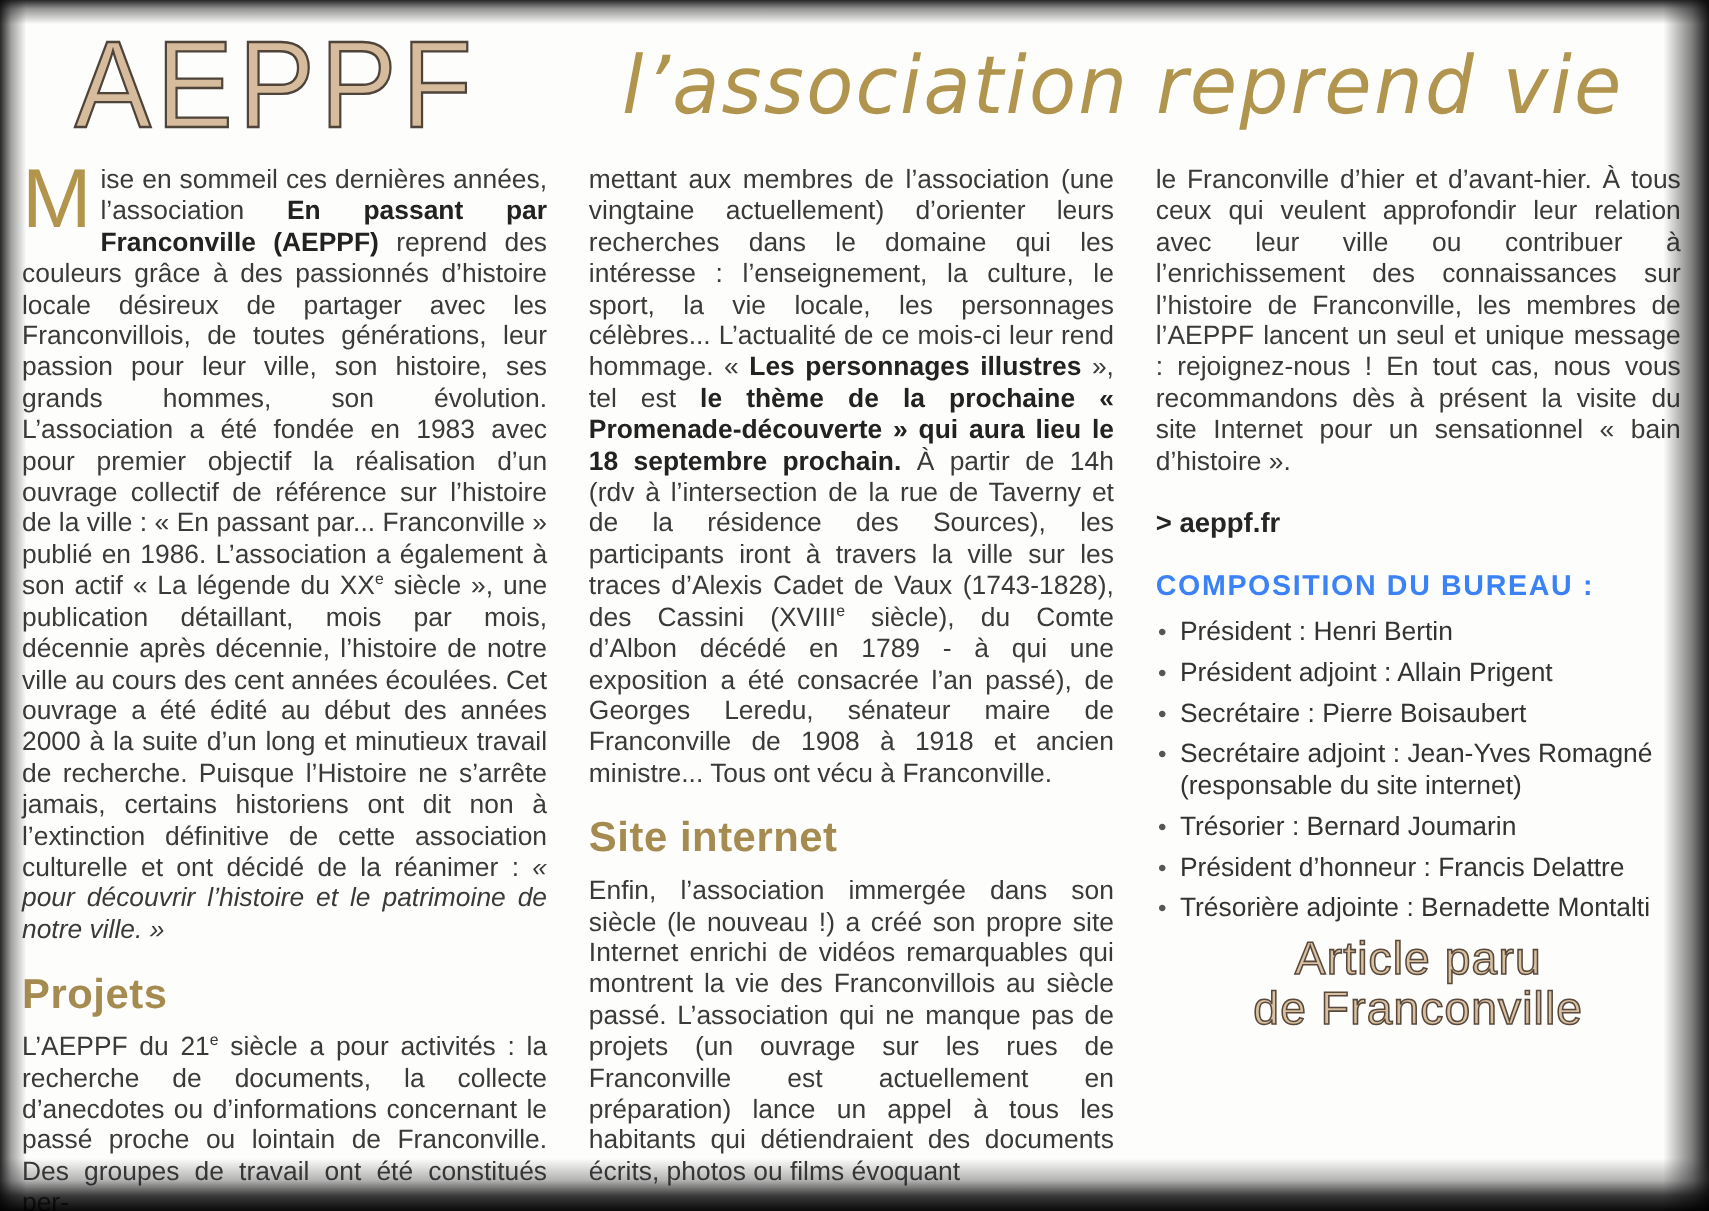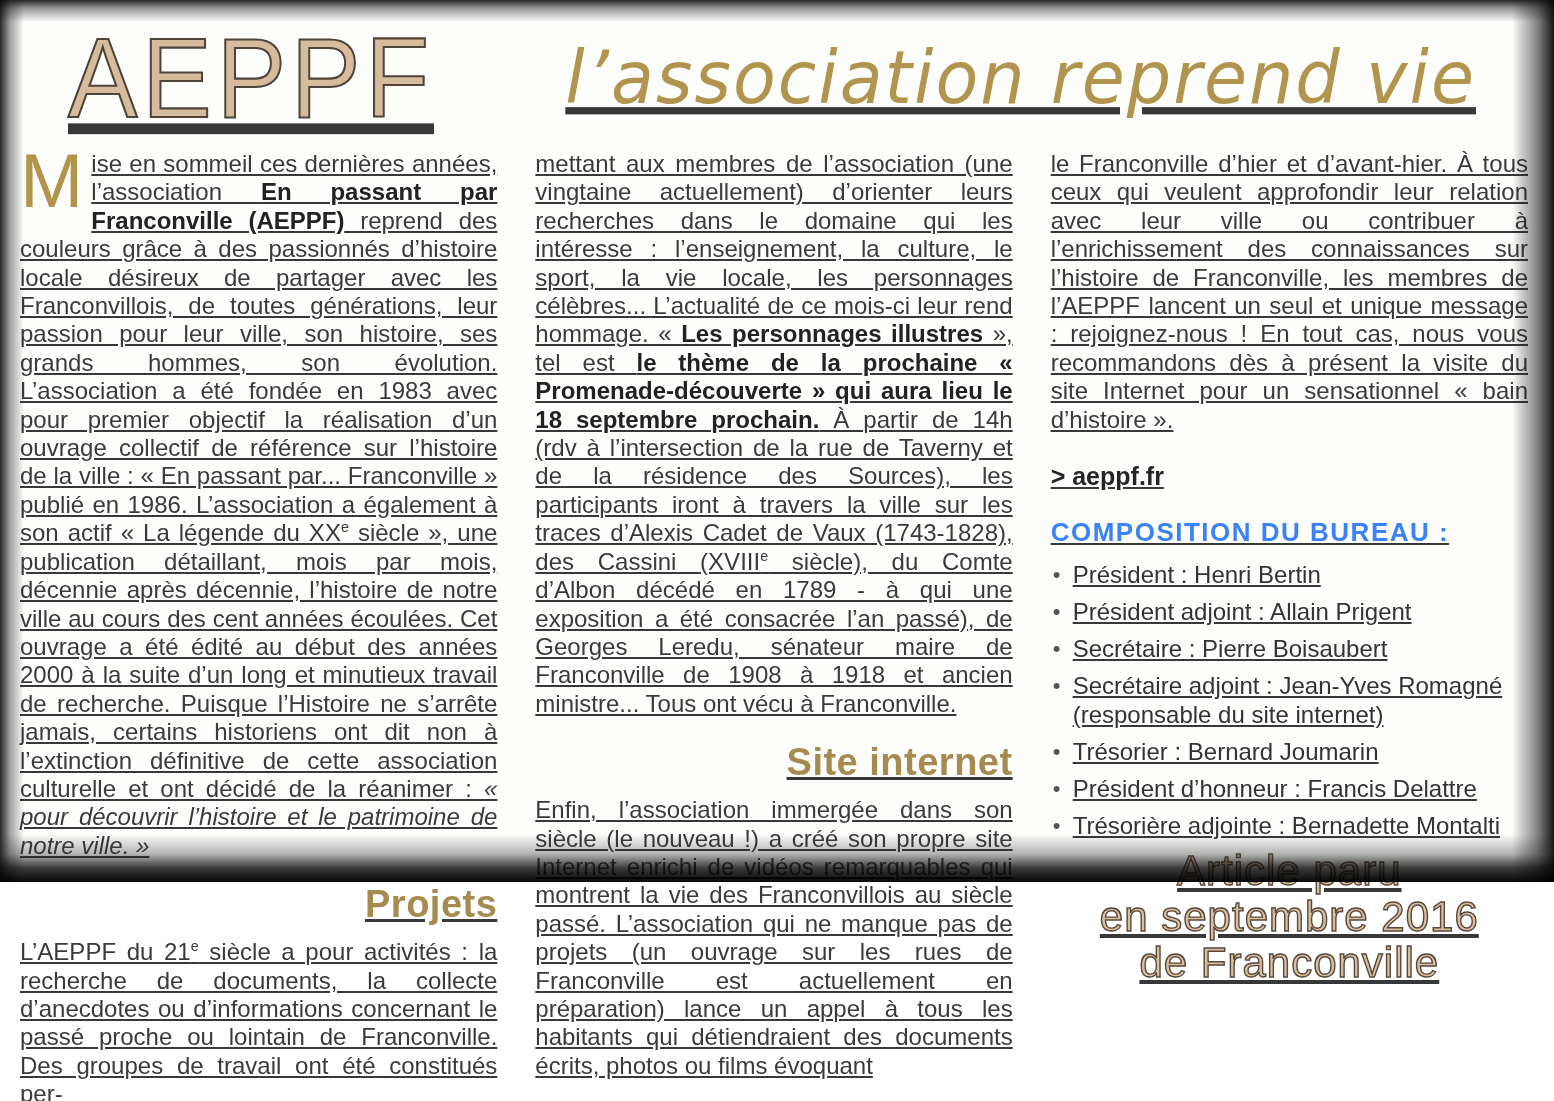--- a/index.html
+++ b/index.html
@@ -6,25 +6,24 @@
     margin: 0;
     padding: 0;
     width: 1554px;
     height: 1101px;
     overflow: hidden;
     background: #ffffff;
   }
   .page {
     position: relative;
     width: 1554px;
-    height: 882px;
+    height: 1101px;
     background: #fdfdfc;
     font-family: "Liberation Sans", sans-serif;
     color: #383838;
-    text-decoration: underline;
   }
   
   .frame {
     position: absolute;
     pointer-events: none;
     z-index: 10;
   }
   .frame-top    { top:0; left:0; right:0; height:22px;
                   background: linear-gradient(to bottom, rgba(10,10,10,.88) 0px, rgba(20,20,20,.45) 8px, rgba(0,0,0,0) 22px); }
   .frame-left   { top:0; left:0; bottom:0; width:24px;
@@ -95,21 +94,20 @@
     font-weight: 400;
   }
 
   .gold-heading {
     margin: 24px 0 14px 0;
     font-size: 38px;
     line-height: 40px;
     font-weight: 700;
     color: #a58b50;
     letter-spacing: 0.5px;
-    text-align: right;
   }
 
   .website-line {
     margin: 28px 0 6px 0;
     font-size: 25px;
     font-weight: 700;
     color: #252525;
   }
 
   .bureau-heading {
@@ -188,19 +186,18 @@
         <li>Président : Henri Bertin</li>
         <li>Président adjoint : Allain Prigent</li>
         <li>Secrétaire : Pierre Boisaubert</li>
         <li>Secrétaire adjoint : Jean-Yves Romagné (responsable du site internet)</li>
         <li>Trésorier : Bernard Joumarin</li>
         <li>Président d’honneur : Francis Delattre</li>
         <li>Trésorière adjointe : Bernadette Montalti</li>
       </ul>
       <div class="footer-note">
         <div>Article paru</div>
-        <div>en septembre 2016</div>
         <div>de Franconville</div>
       </div>
     </div>
 
   </div>
 </div>
 
 </body></html>

